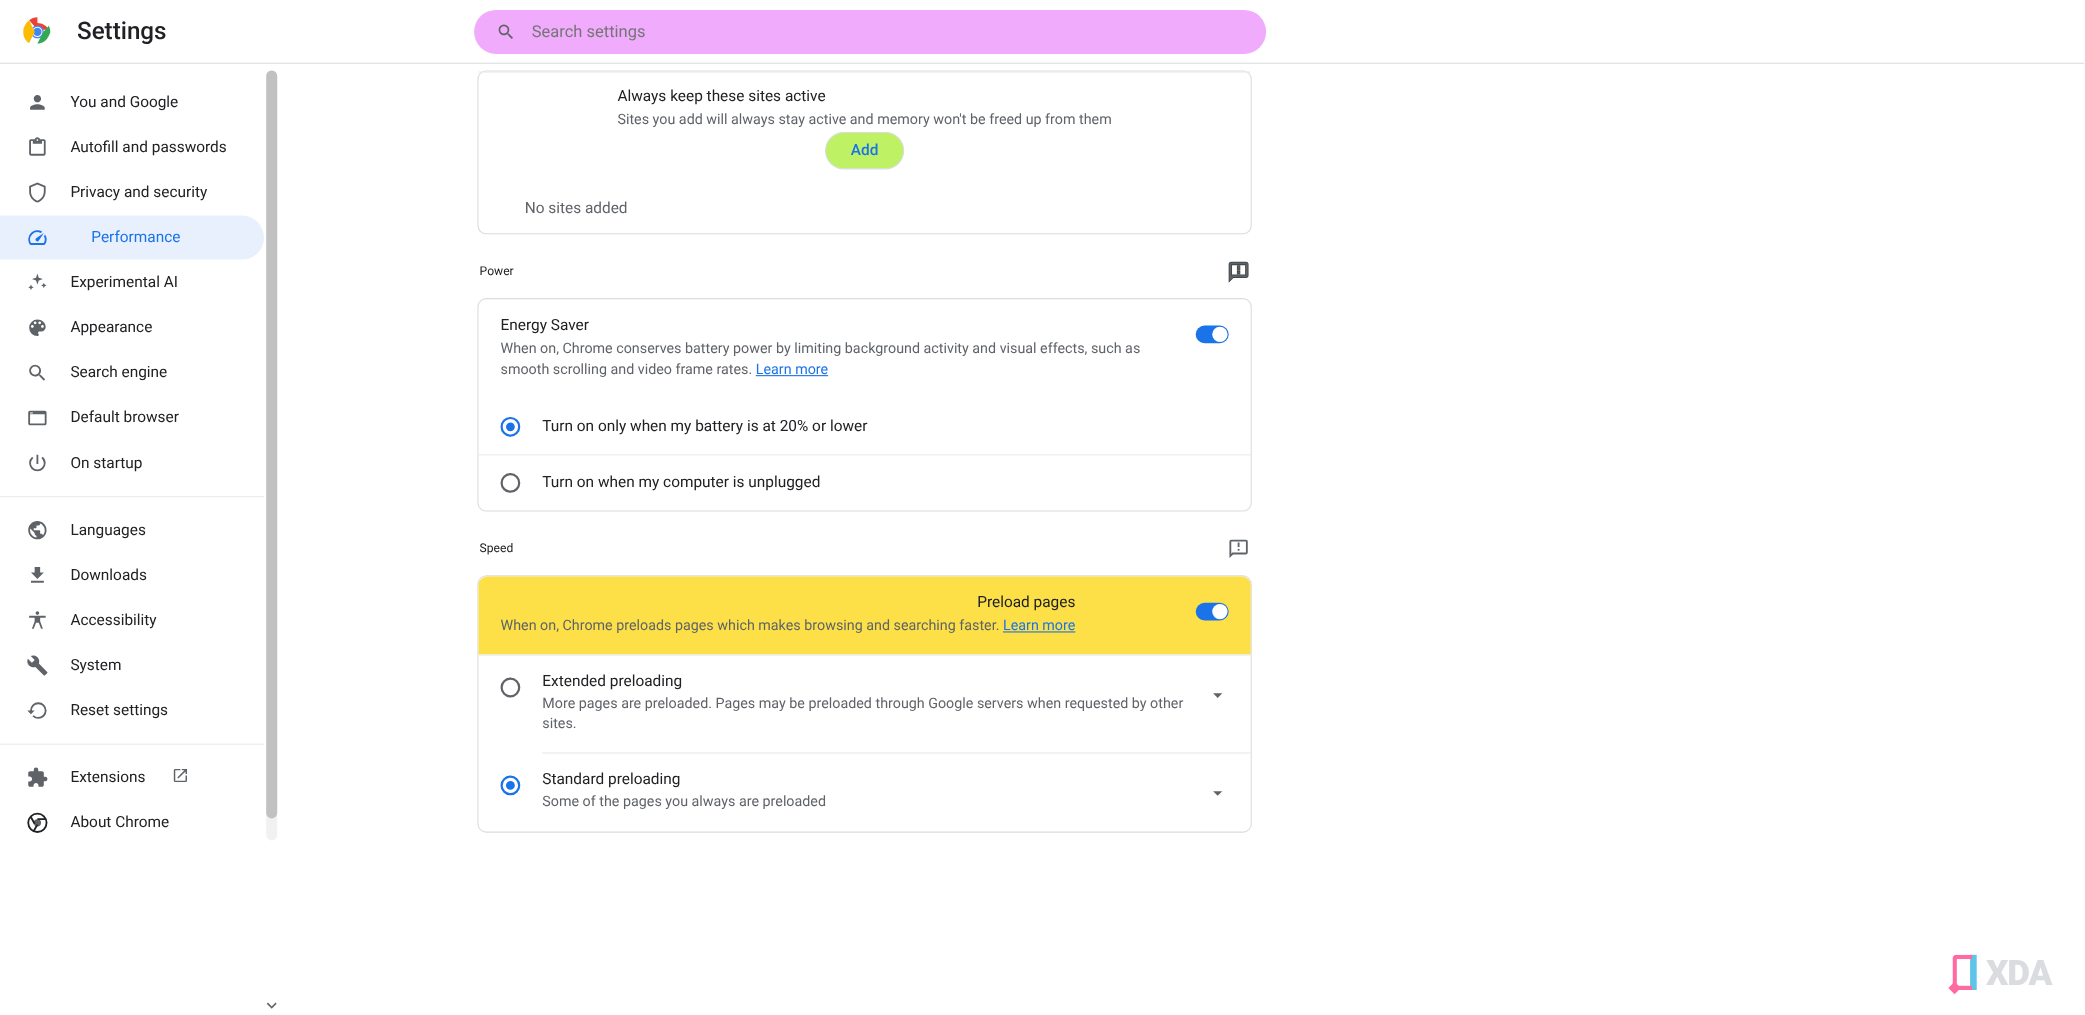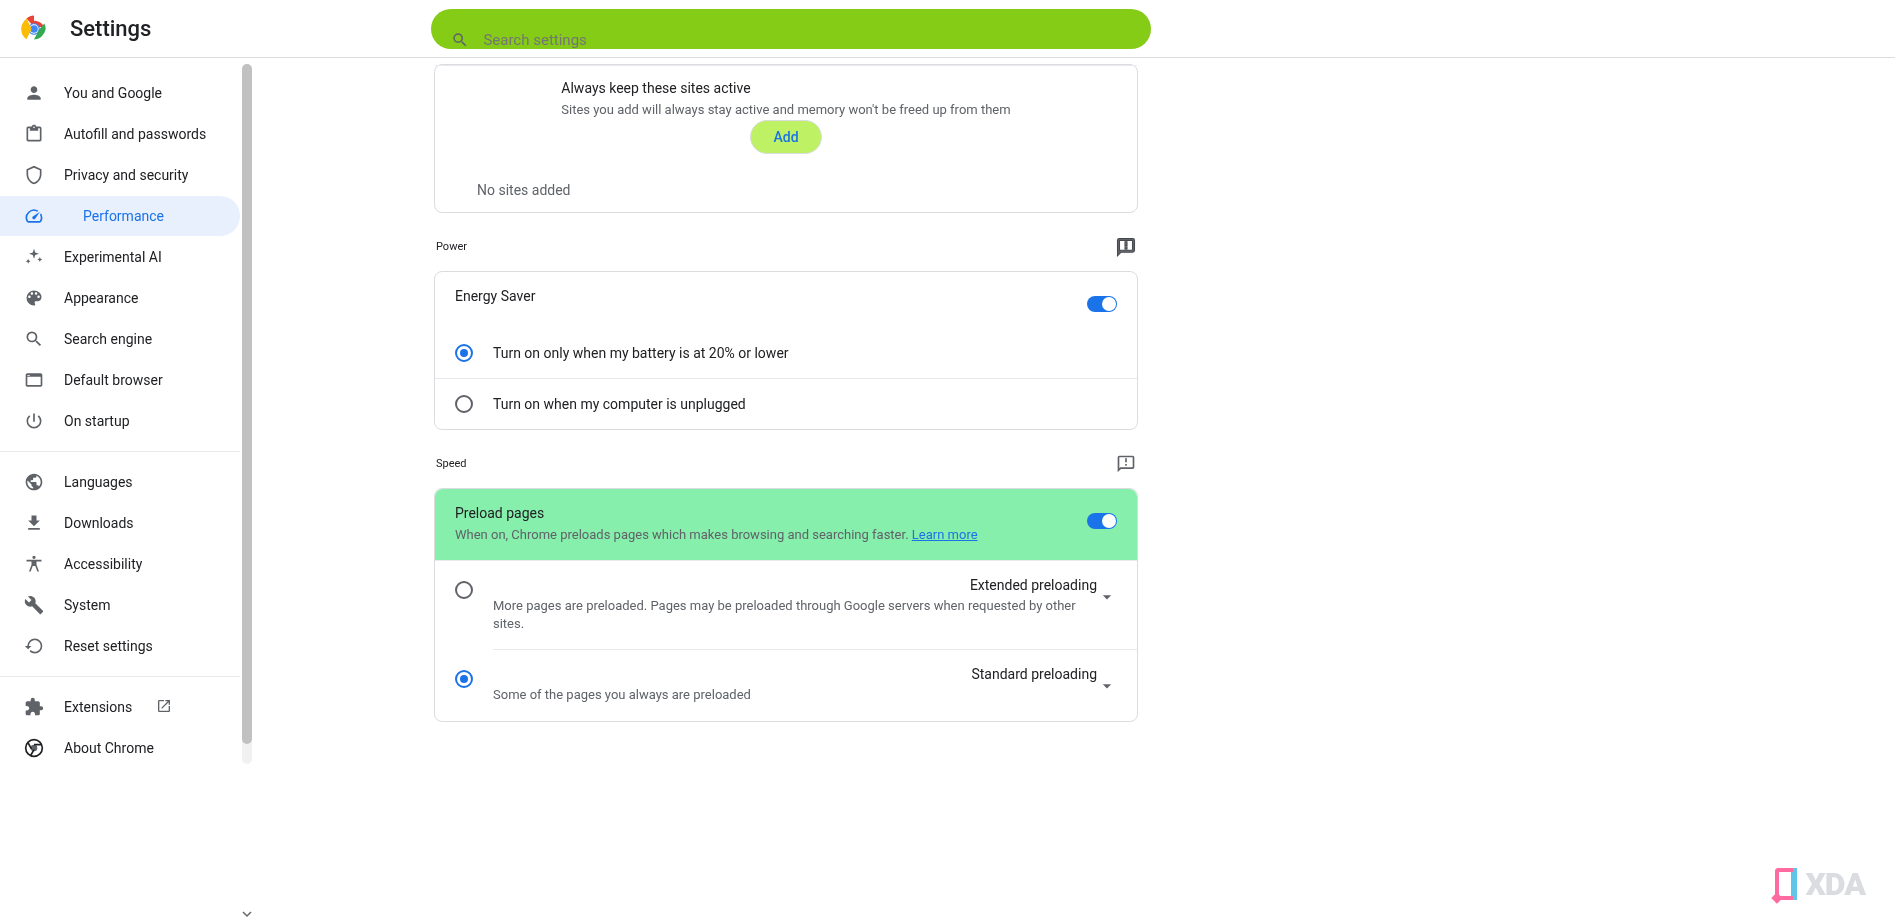--- a/index.html
+++ b/index.html
@@ -2,21 +2,21 @@
 <html><head>
   <meta charset="utf-8">
   <style>
     * { margin: 0; padding: 0; box-sizing: border-box; font-family: 'Segoe UI', Roboto, Arial, sans-serif; }
     body { background: #fff; color: #202124; font-size: 14px; overflow: hidden; width: 1895px; height: 923px; position: relative; }
     
     
     .header { height: 58px; display: flex; align-items: center; padding: 0 20px; border-bottom: 1px solid #dadce0; background: #fff; }
     .chrome-logo { width: 28px; height: 28px; margin-right: 22px; }
     .header-title { font-size: 22px; font-weight: 500; color: #202124; }
-    .search-wrap { margin-left: 280px; width: 720px; height: 40px; background: #84cc16; border-radius: 22px; display: flex; align-items: flex-end; padding: 0 20px; }
+    .search-wrap { margin-left: 280px; width: 720px; height: 40px; background: #f0abfc; border-radius: 22px; display: flex; align-items: center; padding: 0 20px; }
     .search-icon { width: 18px; height: 18px; fill: #5f6368; margin-right: 14px; }
     .search-input { border: none; background: transparent; outline: none; font-size: 15px; color: #5f6368; flex: 1; }
 
     
     .main { display: flex; height: calc(923px - 58px); }
     .sidebar-wrap { width: 254px; position: relative; }
     .sidebar { width: 240px; padding-top: 14px; height: 100%; overflow-y: auto; }
     .scrollbar-track { position: absolute; right: 2px; top: 6px; width: 10px; height: 700px; background: #f1f1f1; border-radius: 5px; }
     .scrollbar-thumb { position: absolute; right: 2px; top: 6px; width: 10px; height: 680px; background: #c1c1c1; border-radius: 5px; }
     .scrollbar-btn { position: absolute; right: 0; bottom: 2px; width: 14px; height: 14px; display:flex; align-items:center; justify-content:center; }
@@ -39,33 +39,33 @@
     .row-title { font-size: 14px; color: #202124; margin-bottom: 4px; }
     .row-desc { font-size: 13px; color: #5f6368; line-height: 1.5; }
     .btn-add { border: 1px solid #dadce0; background: #bef264; color: #1a73e8; font-weight: 500; padding: 8px 22px; border-radius: 18px; cursor: pointer; font-size: 14px; }
     .no-sites { padding: 14px 20px 14px 42px; font-size: 14px; color: #5f6368; }
     
     .section-header { display: flex; justify-content: space-between; align-items: center; margin: 22px 0 14px 0; padding: 0 2px; }
     .section-title { font-size: 11px; color: #202124; font-weight: 400; }
     .feedback-icon { width: 20px; height: 20px; fill: #5f6368; cursor: pointer; }
     
     .card-header { padding: 16px 20px; display: flex; justify-content: space-between; align-items: flex-start; gap: 20px; }
-    .card-header-gray { background: #86efac; border-radius: 8px 8px 0 0; }
+    .card-header-gray { background: #fde047; border-radius: 8px 8px 0 0; text-align: right; }
     .card-header .row-desc { max-width: 600px; }
     .learn-more { color: #1a73e8; text-decoration: underline; cursor: pointer; }
     
     .toggle { width: 30px; height: 16px; background: #1a73e8; border-radius: 8px; position: relative; cursor: pointer; flex-shrink: 0; margin-top: 8px; }
     .toggle::after { content: ''; position: absolute; width: 14px; height: 14px; background: #fff; border-radius: 50%; top: 1px; right: 1px; }
     
     .radio-row { display: flex; align-items: center; padding: 16px 20px; cursor: pointer; }
     .radio-row.sub { padding-left: 20px; border-top: 1px solid #e8eaed; align-items: flex-start; }
     .radio { width: 18px; height: 18px; border: 2px solid #5f6368; border-radius: 50%; margin-right: 20px; flex-shrink: 0; position: relative; }
     .radio.checked { border-color: #1a73e8; }
     .radio.checked::after { content: ''; position: absolute; width: 8px; height: 8px; background: #1a73e8; border-radius: 50%; top: 3px; left: 3px; }
-    .radio-label { font-size: 14px; color: #202124; text-align: right; }
+    .radio-label { font-size: 14px; color: #202124; }
     .radio-sublabel { font-size: 13px; color: #5f6368; margin-top: 4px; line-height: 1.4; }
     .radio-content { flex: 1; }
     .chevron { width: 20px; height: 20px; fill: #5f6368; margin-left: auto; margin-top: 10px; }
     
     .card .radio-row + .radio-row { border-top: 1px solid #e8eaed; }
     
     .watermark { position: absolute; bottom: 20px; right: 30px; font-size: 32px; font-weight: 900; color: #e0e0e0; letter-spacing: -1px; display:flex; align-items:center;}
     .watermark .b1 { width: 18px; height: 32px; border: 4px solid #ff6ba0; border-right: none; border-radius: 4px 0 0 4px; display:inline-block; position:relative; }
     .watermark .b1::after{ content:''; position:absolute; bottom:-4px; left:-4px; width:8px; height:8px; background:#ff6ba0; transform: rotate(45deg) translateY(3px);}
     .watermark .b2 { width: 6px; height: 32px; background: #5ec5e8; display:inline-block; margin-left:-2px; margin-right:8px;}
@@ -264,20 +264,21 @@
             <path d="M20 2H4c-1.1 0-2 .9-2 2v18l4-4h14c1.1 0 2-.9 2-2V4c0-1.1-.9-2-2-2zm0 14H5.17L4 17.17V4h16v12z"></path>
             <rect x="11" y="5" width="2" height="5"></rect>
             <rect x="11" y="12" width="2" height="2"></rect>
           </svg>
       </div>
 
       <div class="card">
         <div class="card-header">
           <div>
             <div class="row-title">Energy Saver</div>
+            <div class="row-desc"><span>When on, Chrome conserves battery power by limiting background activity and visual effects, such as smooth scrolling and video frame rates. </span><a class="learn-more">Learn more</a></div>
           </div>
           <div class="toggle"></div>
         </div>
         <div class="radio-row">
           <div class="radio checked"></div>
           <div class="radio-label">Turn on only when my battery is at 20% or lower</div>
         </div>
         <div class="radio-row">
           <div class="radio"></div>
           <div class="radio-label">Turn on when my computer is unplugged</div>

